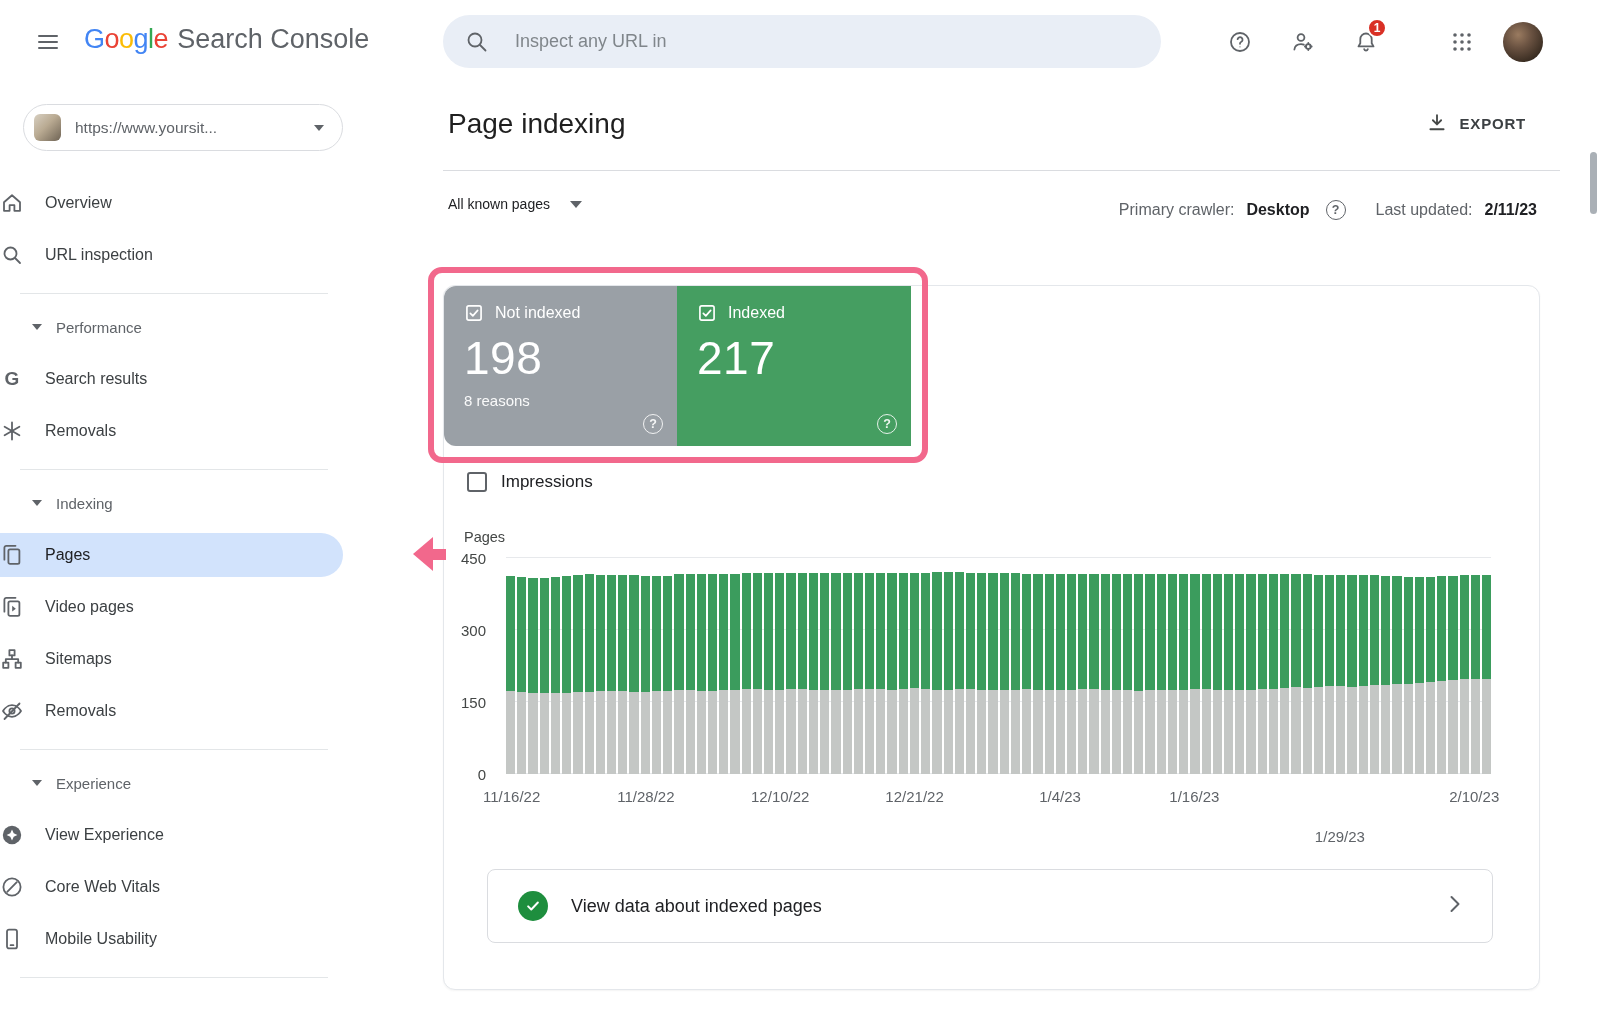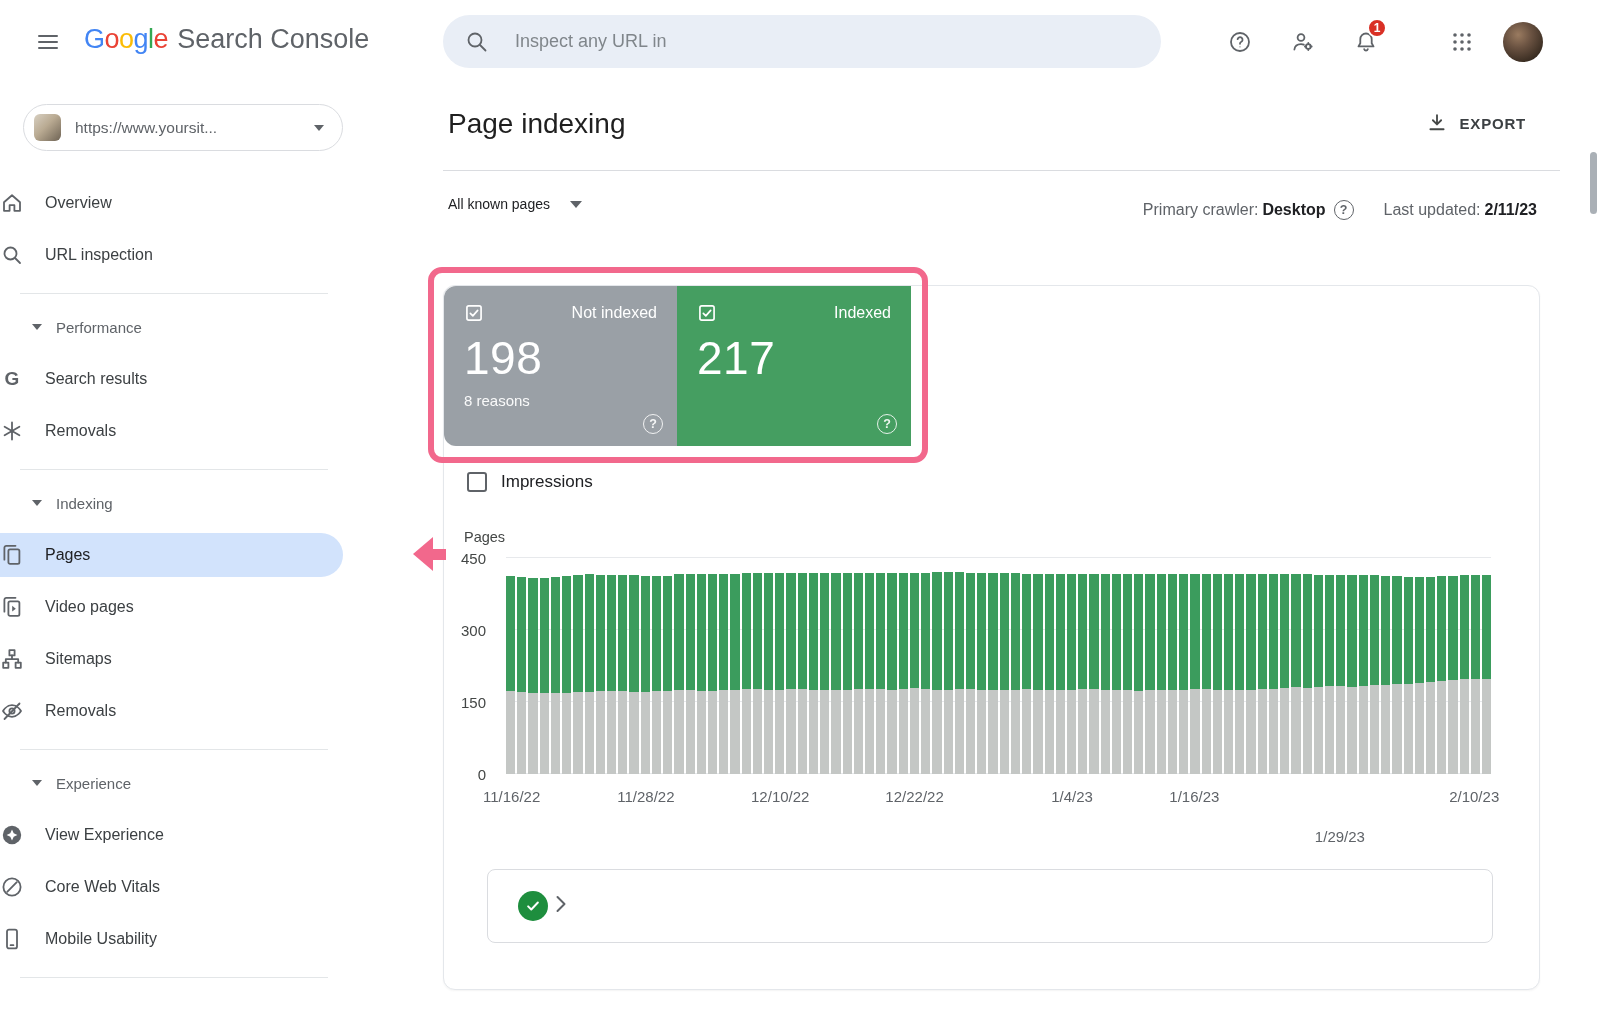--- a/index.html
+++ b/index.html
@@ -46,30 +46,30 @@
   .gletter { font-weight:700; font-size:19px; color:#5f6368; font-family:"Liberation Sans",sans-serif; }
 
   
   .page-title { position:absolute; left:448px; top:108px; font-size:28px; font-weight:400; color:#1f1f1f; }
   .export-btn { position:absolute; right:74px; top:112px; display:flex; align-items:center; gap:12px; color:#3c4043; font-size:15px; font-weight:700; letter-spacing:0.8px; cursor:pointer; }
   .export-btn svg { color:#444746; }
   .title-divider { position:absolute; left:443px; top:170px; width:1117px; height:1px; background:#dadce0; }
 
   .filter-row { position:absolute; left:448px; top:196px; display:flex; align-items:center; gap:20px; font-size:14px; color:#202124; cursor:pointer; }
   .meta-row { position:absolute; right:63px; top:200px; display:flex; align-items:center; gap:30px; font-size:16px; color:#5f6368; }
-  .meta-item { display:flex; align-items:center; gap:4px; }
+  .meta-item { display:flex; align-items:center; gap:12px; }
   .meta-val { color:#202124; font-weight:700; }
   .q-circle { width:20px; height:20px; border-radius:50%; border:1.6px solid #5f6368; color:#5f6368; font-size:12.5px; font-weight:700; display:flex; align-items:center; justify-content:center; margin-left:4px; cursor:pointer; }
 
   
   .card { position:absolute; left:443px; top:285px; width:1097px; height:705px; background:#fff; border:1px solid #e4e7eb; border-radius:12px; box-shadow:0 1px 2px rgba(60,64,67,0.06); }
   .stat-card { position:absolute; top:0; height:160px; color:#fff; padding:17px 20px; cursor:pointer; }
   .stat-gray { left:0; width:233px; background:#9aa0a6; border-radius:12px 0 0 12px; }
   .stat-green { left:233px; width:234px; background:#459e61; }
-  .stat-head { display:flex; align-items:center; gap:11px; font-size:16px;justify-content:space-between; }
+  .stat-head { display:flex; align-items:center; gap:11px; font-size:16px; }
   .stat-num { font-size:46px; font-weight:400; margin-top:8px; letter-spacing:0.5px; }
   .stat-sub { font-size:15px; margin-top:7px; opacity:0.95; }
   .stat-help { position:absolute; right:14px; bottom:12px; width:20px; height:20px; border-radius:50%; border:1.6px solid rgba(255,255,255,0.85); color:rgba(255,255,255,0.9); font-size:12.5px; font-weight:700; display:flex; align-items:center; justify-content:center; cursor:pointer; }
   .cb-svg { width:20px; height:20px; stroke:#fff; fill:none; stroke-width:2; stroke-linecap:round; stroke-linejoin:round; }
 
   .impressions { position:absolute; left:23px; top:186px; display:flex; align-items:center; gap:14px; }
   .impressions .box { width:20px; height:20px; border:2px solid #5f6368; border-radius:3px; background:#fff; cursor:pointer; }
   .impressions .lbl { font-size:17px; color:#202124; }
 
   .y-axis-title { position:absolute; left:20px; top:243px; font-size:14.5px; color:#444746; }
@@ -714,33 +714,34 @@
           <div class="bar">
             <div class="seg" style="height: 48.2222%; background: rgb(59, 156, 93);"></div>
             <div class="seg" style="height: 44%; background: rgb(196, 199, 197);"></div>
           </div>
         </div>
     </div>
     <div class="x-labels">
         <div class="xtick" style="left: 0.568182%;">11/16/22</div>
         <div class="xtick" style="left: 14.2045%;">11/28/22</div>
         <div class="xtick" style="left: 27.8409%;">12/10/22</div>
-        <div class="xtick" style="left: 41.4773%;">12/22/22</div>
-        <div class="xtick" style="left: 56.25%; margin-left: 12px;">1/4/23</div>
+        <div class="xtick" style="left: 41.4773%;">12/21/22</div>
+        <div class="xtick" style="left: 56.25%;">1/4/23</div>
         <div class="xtick" style="left: 69.8864%;">1/16/23</div>
         <div class="xtick" style="left: 84.6591%; margin-top: 40px;">1/29/23</div>
         <div class="xtick" style="left: 98.2955%;">2/10/23</div>
       </div>
 
     <div class="footer-link">
       <span class="check-circle">
           <svg viewBox="0 0 24 24">
             <path d="M5.5 12.5l4.2 4.2 8.8-9.4"></path>
           </svg>
         </span>
+      <span class="footer-text">View data about indexed pages</span>
       <span class="chev"><svg viewBox="0 0 24 24">
             <path d="M9.5 5l7 7-7 7"></path>
           </svg></span>
     </div>
   </section>
 
   <div class="annot-box"></div>
   <div class="annot-arrow">
     <span class="head"></span>
       <span class="shaft"></span>

